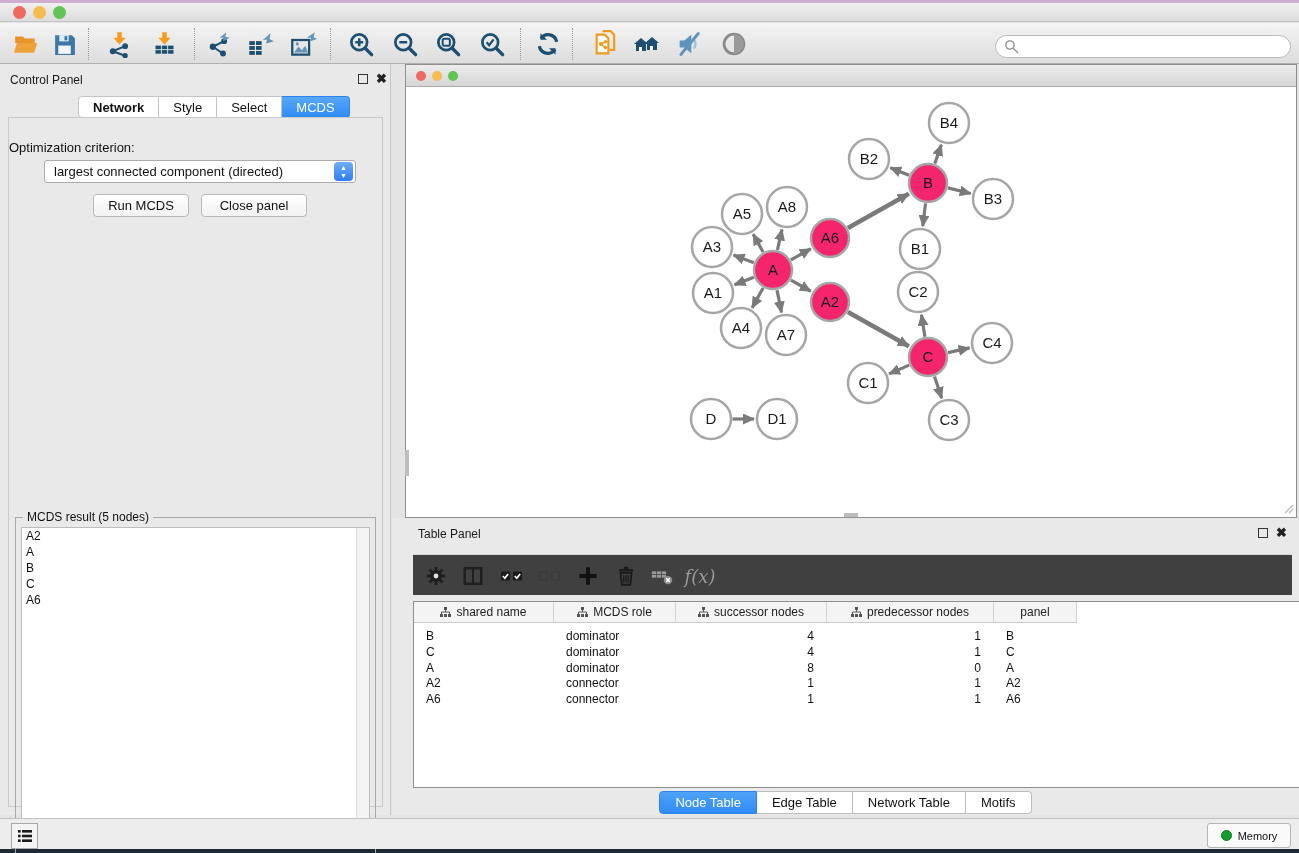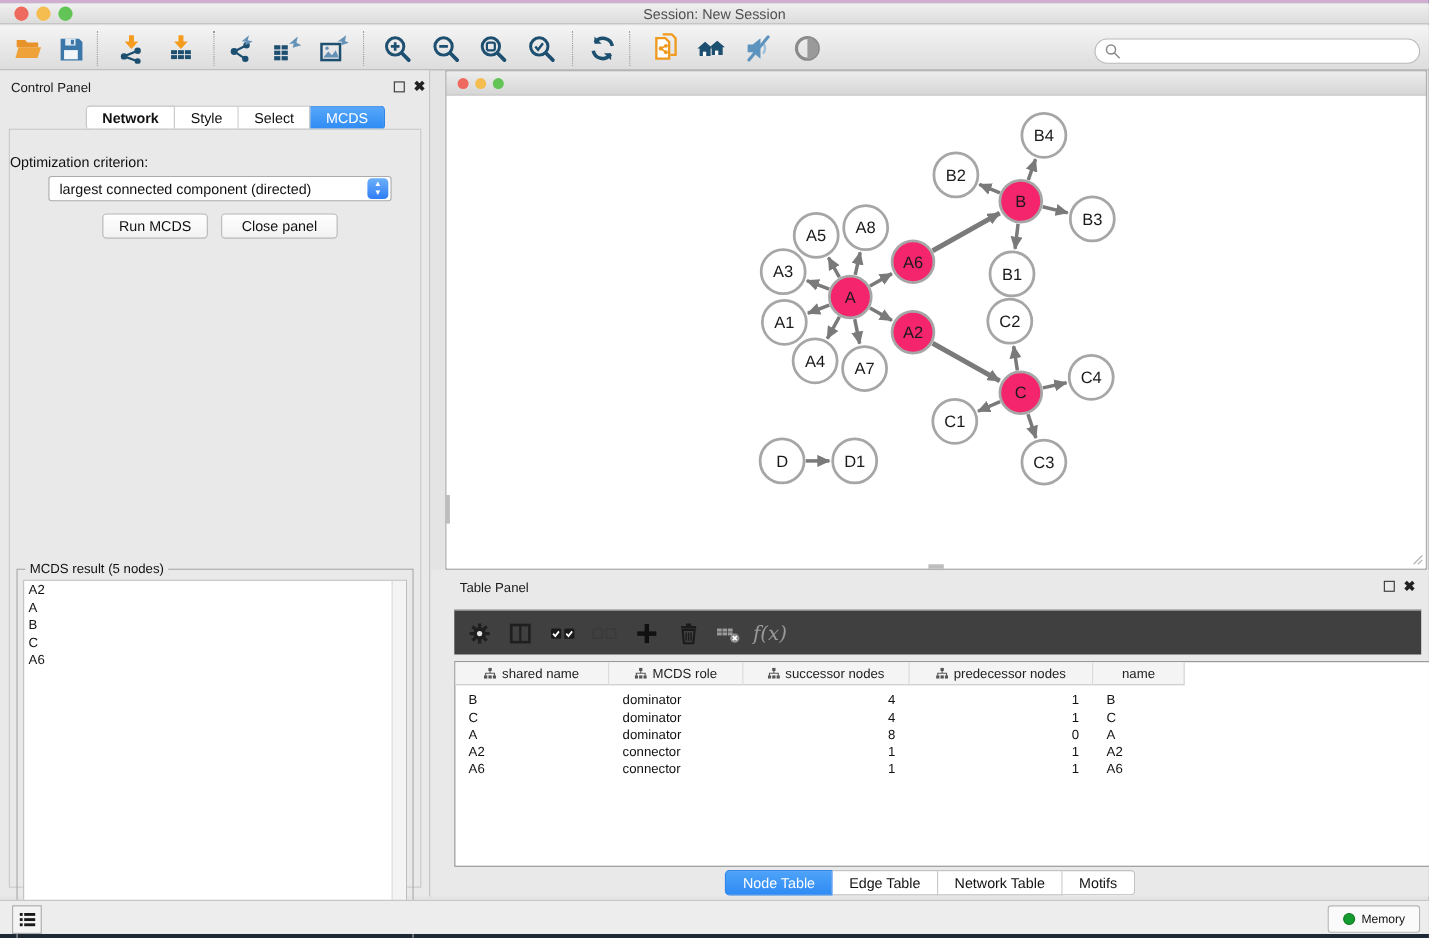--- a/index.html
+++ b/index.html
@@ -81,21 +81,20 @@
 </head>
 <body>
 
 <div class="desktop-top"></div>
 <div class="app">
 
   <div class="titlebar">
     <div class="tl t-red"></div>
     <div class="tl t-yel"></div>
     <div class="tl t-grn"></div>
-    <div class="title">Session: New Session</div>
   </div>
 
   <div class="toolbar">
     <div class="tb-ico" style="left:12px">
       <svg width="26" height="26" viewBox="0 0 24 24">
           <path d="M2 5h7l2 2h9v4H2z" fill="#e8922a"></path>
           <path d="M3.5 11h19l-3 9H1z" fill="#f0a23a"></path>
         </svg>
     </div>
     <div class="tb-ico" style="left:50px">
@@ -506,21 +505,21 @@
           <svg width="11" height="10" viewBox="0 0 11 10">
             <rect x="4" y="0" width="3" height="3" fill="#555"></rect>
             <path d="M5.5 3v2M1.5 7V5h8v2" stroke="#555" fill="none" stroke-width="1"></path>
             <rect x="0" y="7" width="3" height="3" fill="#555"></rect>
             <rect x="4" y="7" width="3" height="3" fill="#555"></rect>
             <rect x="8" y="7" width="3" height="3" fill="#555"></rect>
           </svg>
           <span>predecessor nodes</span>
         </div>
         <div class="ntable-head" style="left: 580px; width: 83px;">
-          <span>name</span>
+          <span>panel</span>
         </div>
         <div class="ntable-cell" style="left: 12px; width: 128px; top: 26px;">B</div>
         <div class="ntable-cell" style="left: 152px; width: 110px; top: 26px;">dominator</div>
         <div class="ntable-cell" style="left: 262px; width: 138px; text-align: right; top: 26px;">4</div>
         <div class="ntable-cell" style="left: 413px; width: 154px; text-align: right; top: 26px;">1</div>
         <div class="ntable-cell" style="left: 592px; width: 71px; top: 26px;">B</div>
         <div class="ntable-cell" style="left: 12px; width: 128px; top: 41.8px;">C</div>
         <div class="ntable-cell" style="left: 152px; width: 110px; top: 41.8px;">dominator</div>
         <div class="ntable-cell" style="left: 262px; width: 138px; text-align: right; top: 41.8px;">4</div>
         <div class="ntable-cell" style="left: 413px; width: 154px; text-align: right; top: 41.8px;">1</div>

